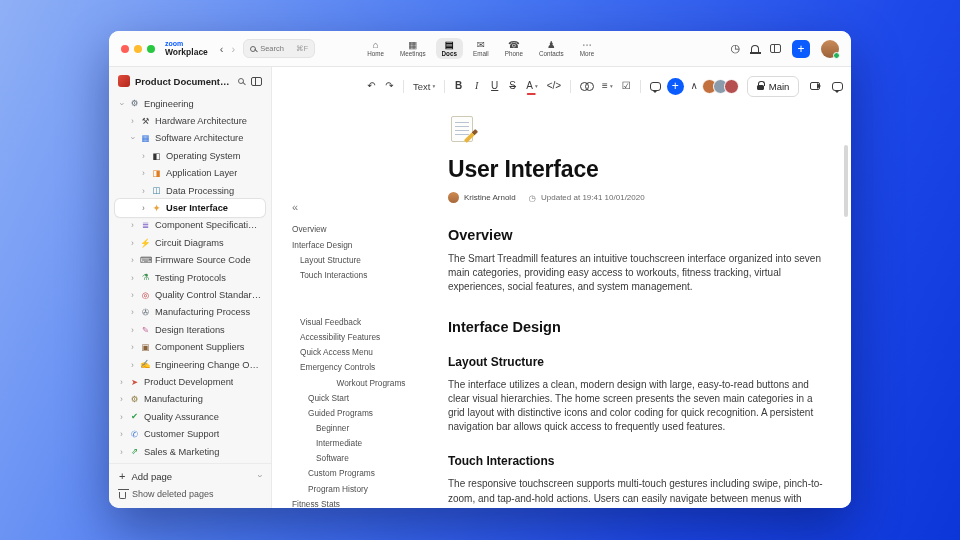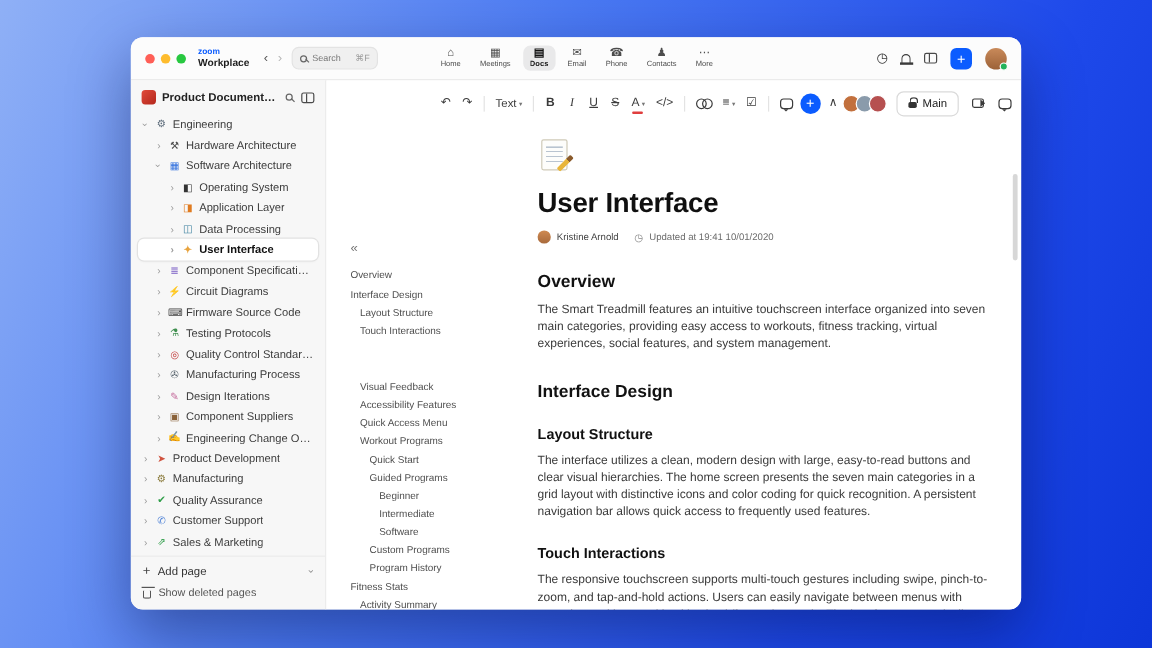--- a/index.html
+++ b/index.html
@@ -383,21 +383,22 @@
           <div class="outline">
             <div class="outline-collapse">«</div>
             <div class="outline-items">
                 <div class="outline-item" style="padding-left: 0px;">Overview</div>
                 <div class="outline-item" style="padding-left: 0px;">Interface Design</div>
                 <div class="outline-item" style="padding-left: 8px;">Layout Structure</div>
                 <div class="outline-item" style="padding-left: 8px;">Touch Interactions</div>
                 <div class="outline-item" style="padding-left: 8px; margin-top: 32px;">Visual Feedback</div>
                 <div class="outline-item" style="padding-left: 8px;">Accessibility Features</div>
                 <div class="outline-item" style="padding-left: 8px;">Quick Access Menu</div>
-                <div class="outline-item" style="padding-left: 8px;">Workout Programs</div>
+                <div class="outline-item" style="padding-left: 8px;">Emergency Controls</div>
+                <div class="outline-item" style="padding-left: 8px; text-align: center;">Workout Programs</div>
                 <div class="outline-item" style="padding-left: 16px;">Quick Start</div>
                 <div class="outline-item" style="padding-left: 16px;">Guided Programs</div>
                 <div class="outline-item" style="padding-left: 24px;">Beginner</div>
                 <div class="outline-item" style="padding-left: 24px;">Intermediate</div>
                 <div class="outline-item" style="padding-left: 24px;">Software</div>
                 <div class="outline-item" style="padding-left: 16px;">Custom Programs</div>
                 <div class="outline-item" style="padding-left: 16px;">Program History</div>
                 <div class="outline-item" style="padding-left: 0px;">Fitness Stats</div>
                 <div class="outline-item" style="padding-left: 8px;">Activity Summary</div>
               </div>

